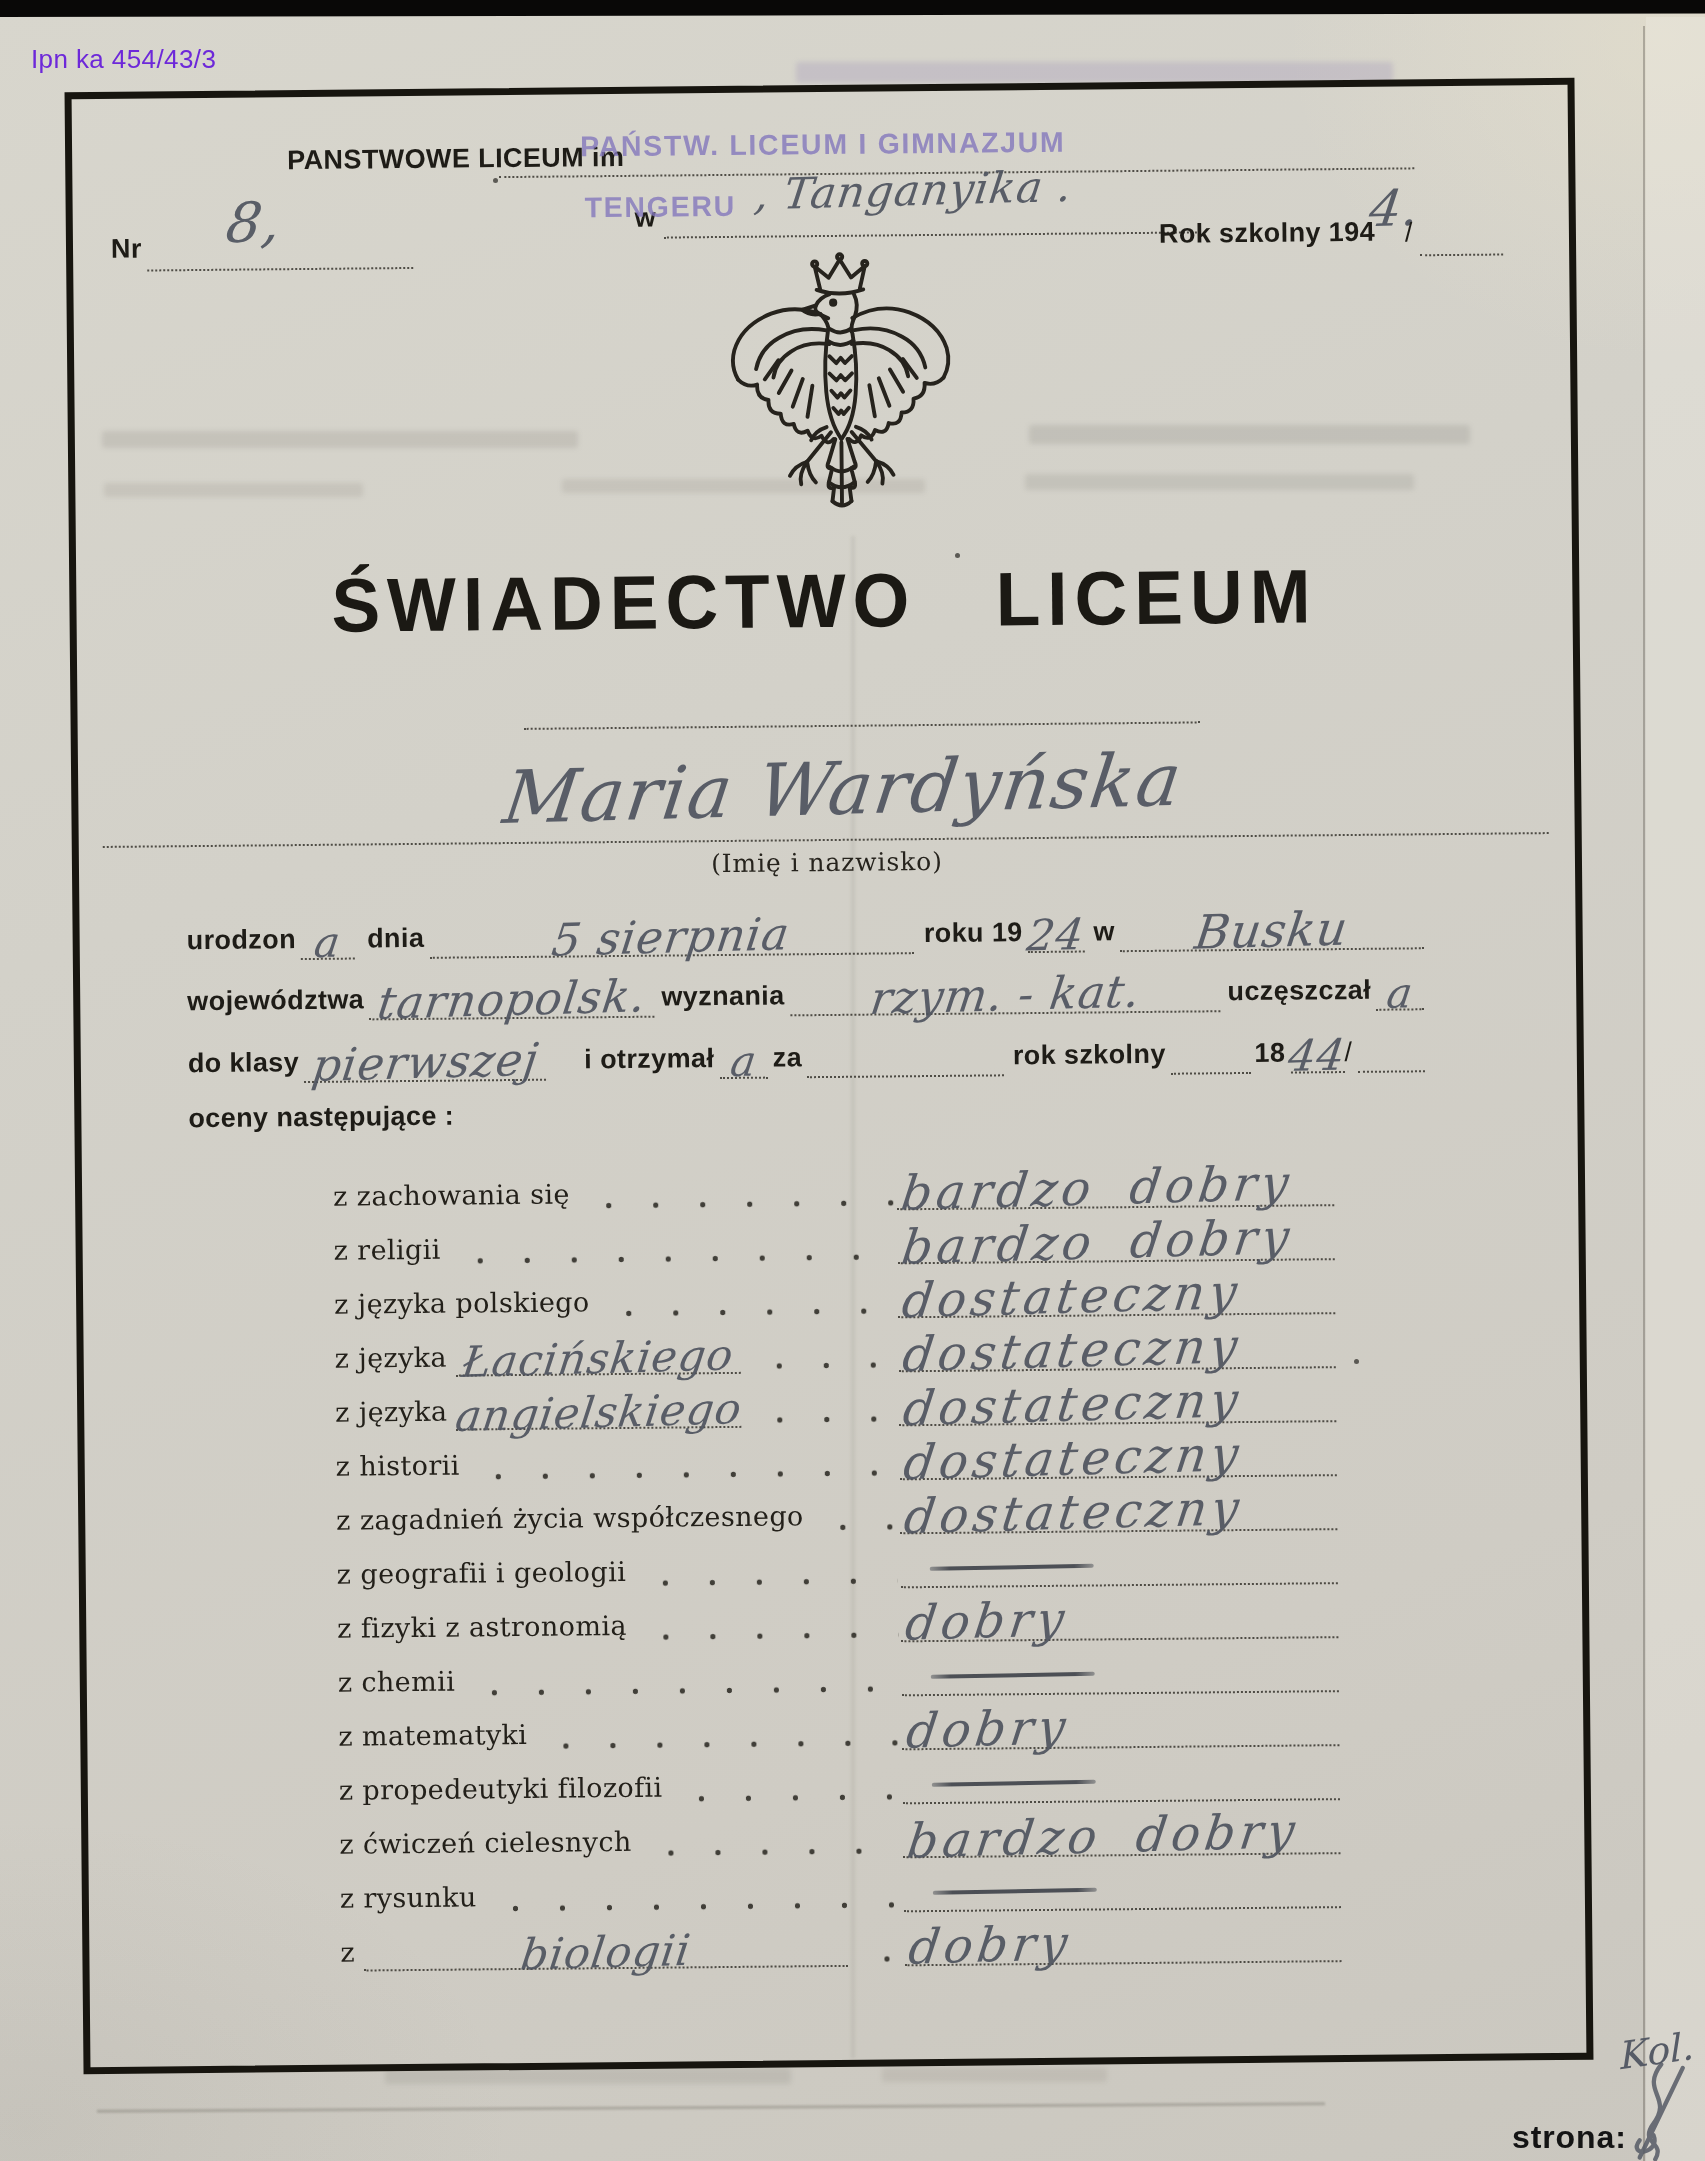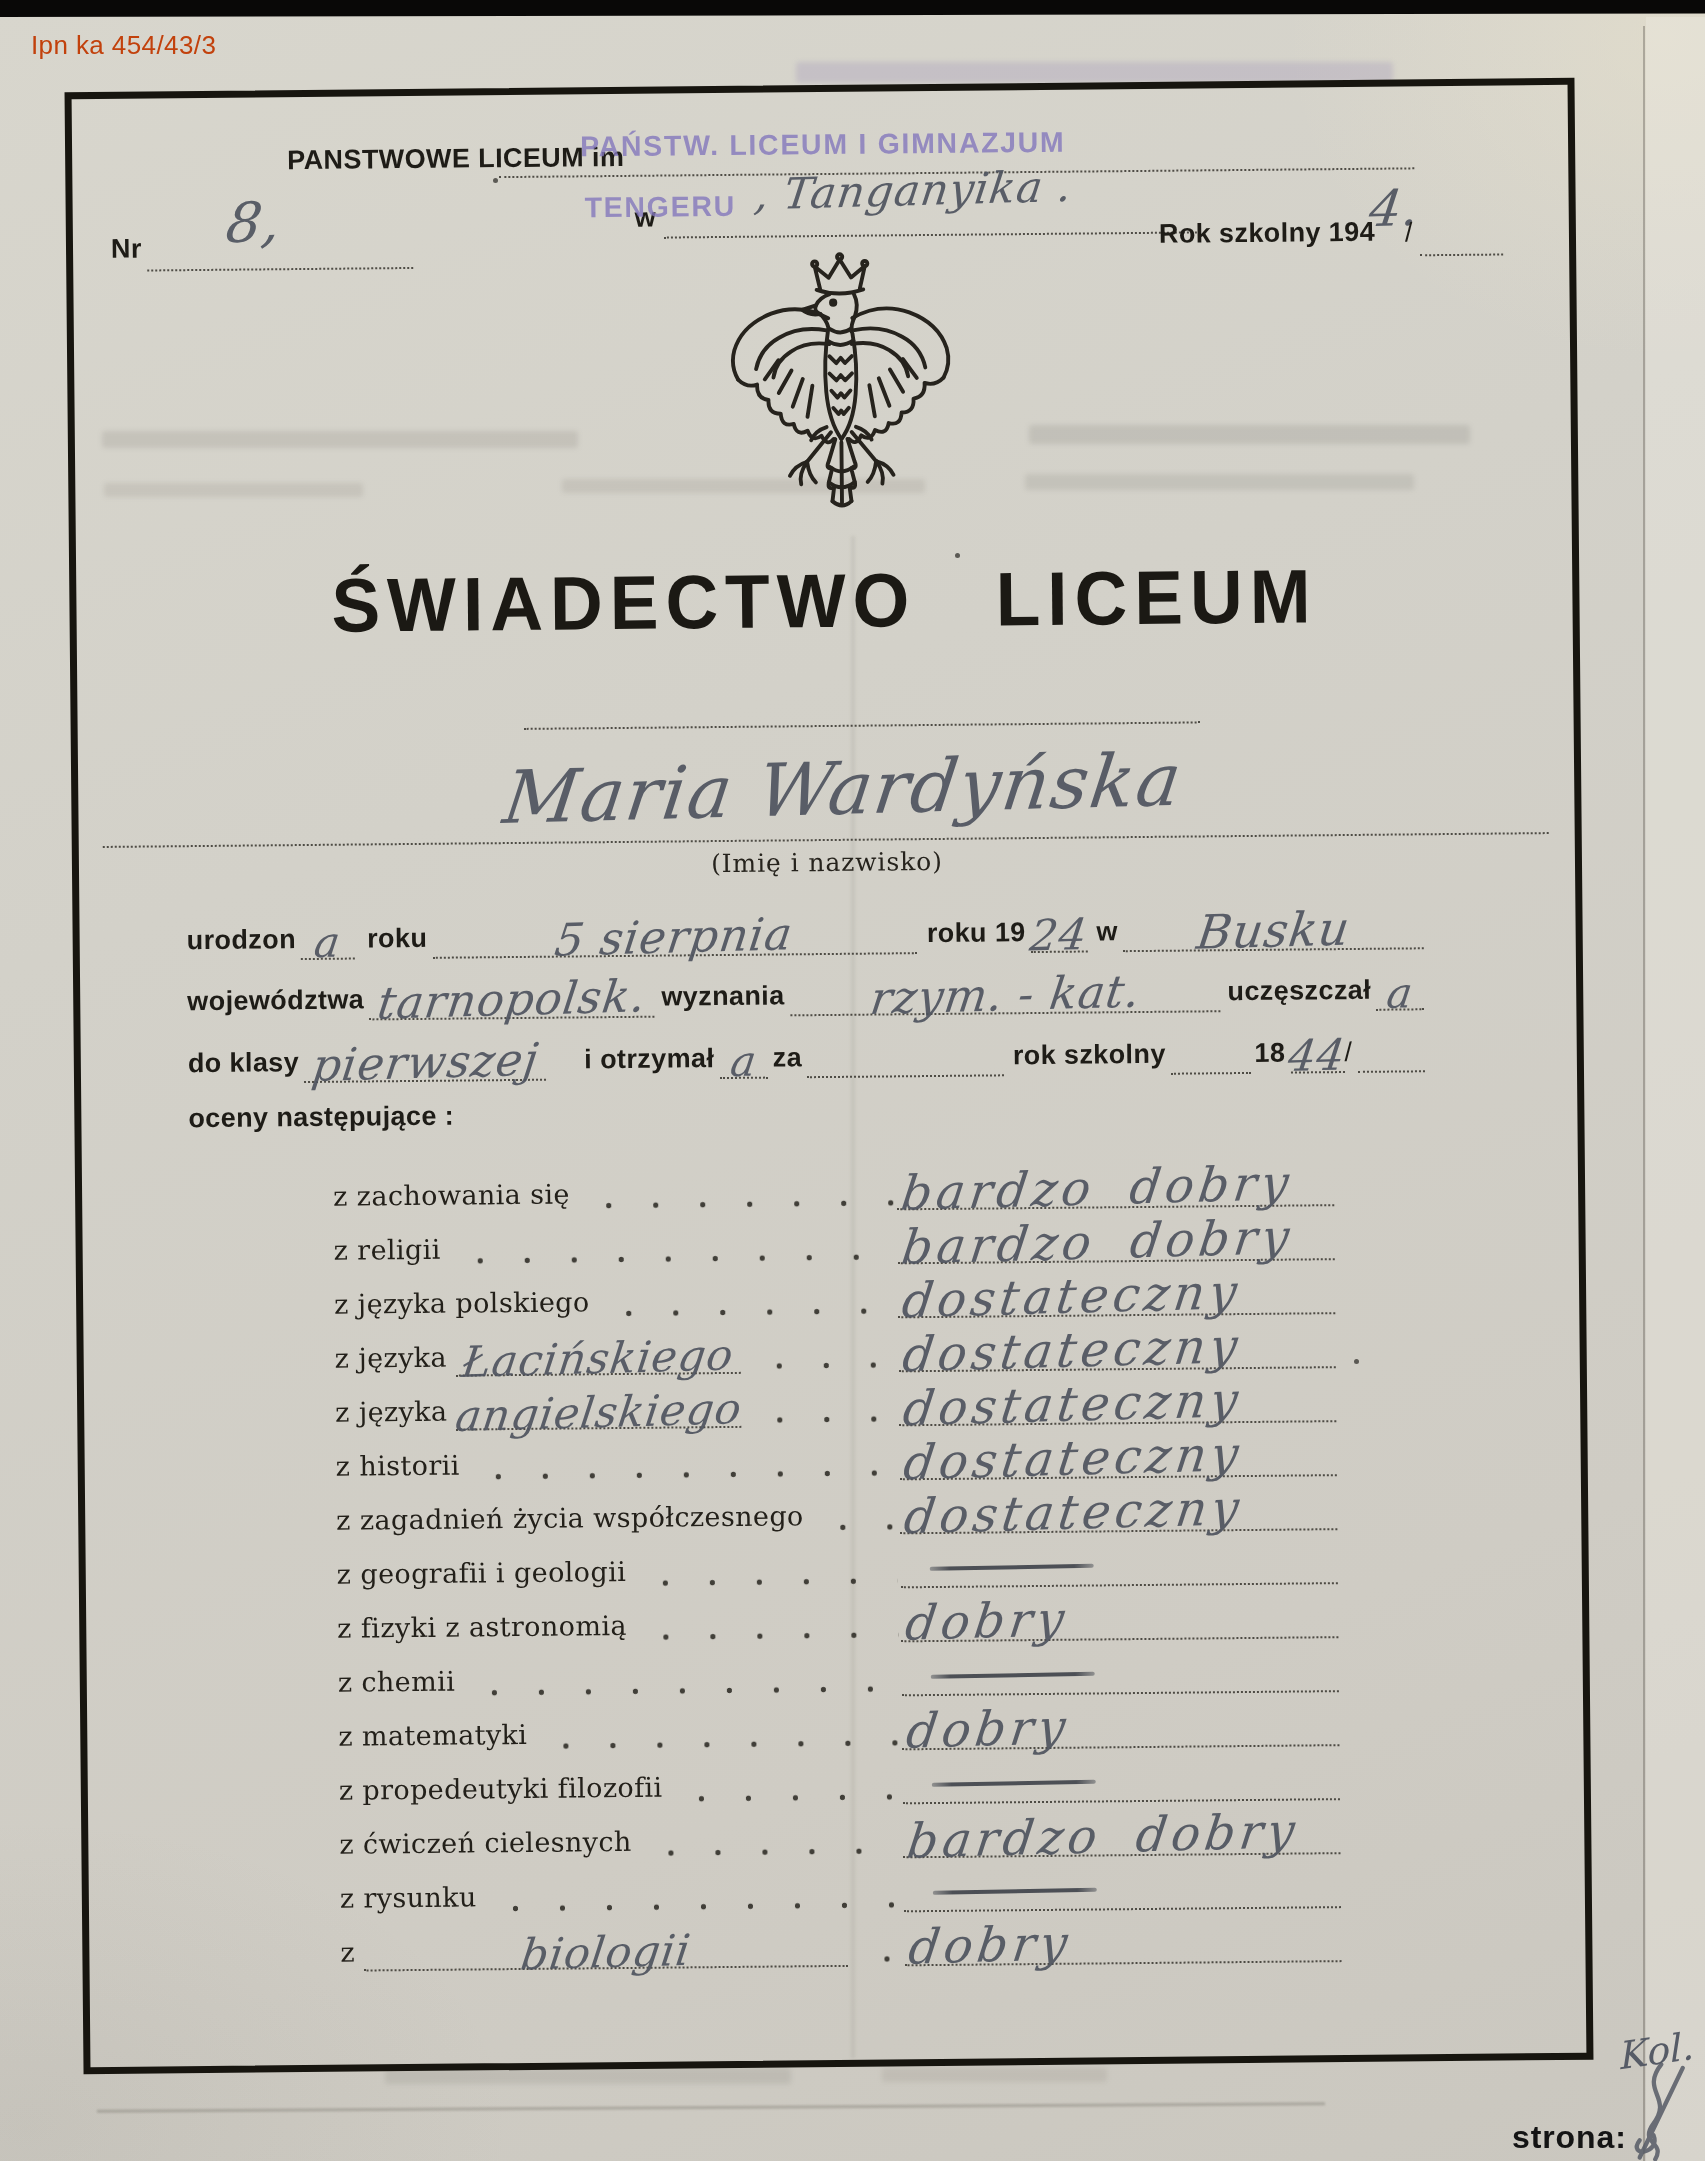--- a/index.html
+++ b/index.html
@@ -15,21 +15,21 @@
     background:radial-gradient(ellipse at 90% 10%,rgba(235,228,205,.45),transparent 70%);}
   .tint-bl{left:0;top:1816px;width:519px;height:346px;
     background:radial-gradient(ellipse at 5% 90%,rgba(120,118,110,.10),transparent 70%);}
   .crease{left:851px;top:536px;width:3.5px;height:1522px;
     background:rgba(100,97,88,.10);filter:blur(1.7px);}
   .edge-line{left:1643px;top:26px;width:1.7px;height:2136px;background:rgba(90,85,76,.38);}
   .edge-light{left:1646px;top:17.3px;width:60px;height:2144px;background:rgba(240,238,230,.35);}
 
   .topbar{position:absolute;left:0;top:0;width:100%;height:17.3px;background:#090807;
     transform:skewY(-.12deg);transform-origin:left top;}
-  .archive-ref{position:absolute;left:31px;top:30px;font-size:26px;color:#c2410c;
+  .archive-ref{position:absolute;left:31px;top:44px;font-size:26px;color:#6d28d9;
     letter-spacing:0.4px;}
 
   
   .frame{position:absolute;left:74px;top:85px;width:1510px;height:1982px;
     box-sizing:border-box;border:7px solid #17150f;
     transform:rotate(-.55deg);transform-origin:50% 50%;}
   .fi{position:absolute;}          
 
   .p{color:#1e1c17;font-weight:bold;font-size:27px;letter-spacing:0.4px;white-space:nowrap;}
 
@@ -188,21 +188,21 @@
     <span class="hw name-hw" style="margin-left:35px;">Maria Wardyńska</span>
   </div>
   <div class="fi dotline" style="left:24px;top:692px;width:1446px;height:55px;"></div>
   <div class="fi caption" style="left:0;top:756px;width:100%;text-align:center;">(Imię i nazwisko)</div>
 
   <div class="fi frow" style="left:107px;top:799px;width:1237px;height:64px;">
     <span class="p">urodzon</span>
     <span class="seg" style="width:54px;">
         <span class="hw" style="font-size:42px;">a</span>
       </span>
-    <span class="p" style="margin-left:12px;">roku</span>
+    <span class="p" style="margin-left:12px;">dnia</span>
     <span class="seg" style="width:484px;">
         <span class="hw" style="font-size:45px;">5 sierpnia</span>
       </span>
     <span class="p" style="margin-left:10.4px;">roku 19</span>
     <span class="seg" style="width:57px;">
         <span class="hw" style="font-size:43px;">24</span>
       </span>
     <span class="p" style="margin-left:8.6px;">w</span>
     <span class="seg fill">
         <span class="hw" style="font-size:47px;">Busku</span>

